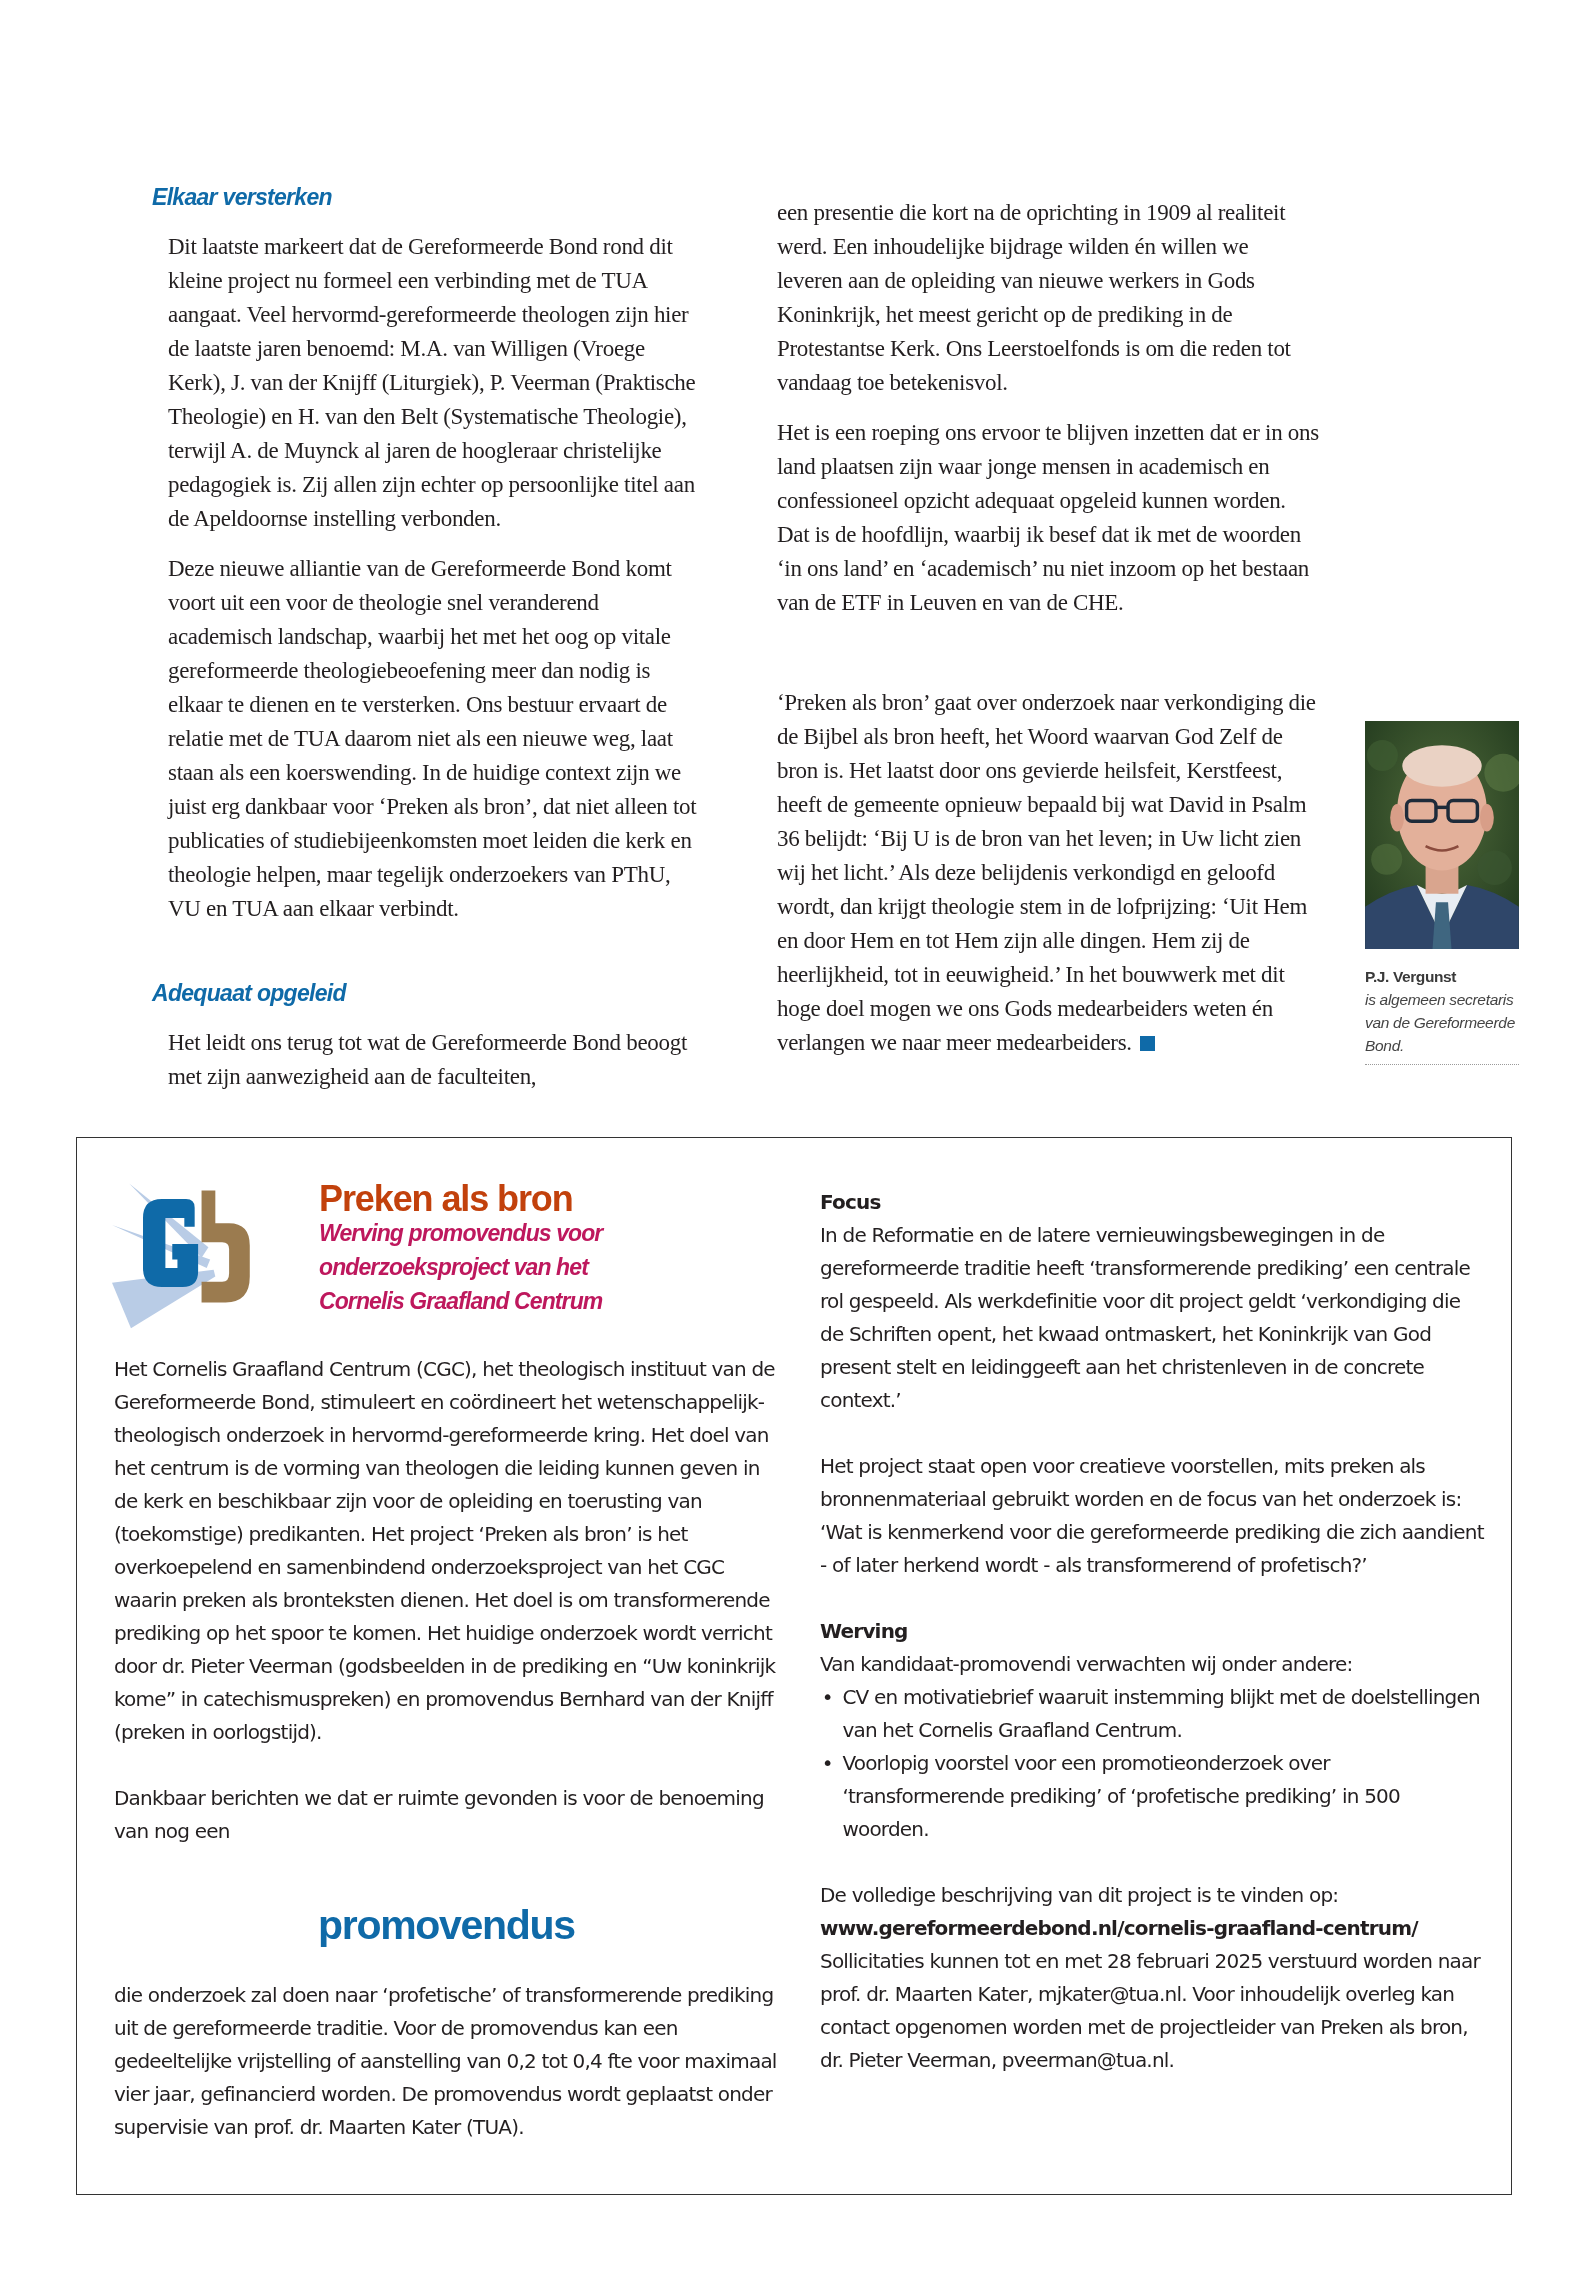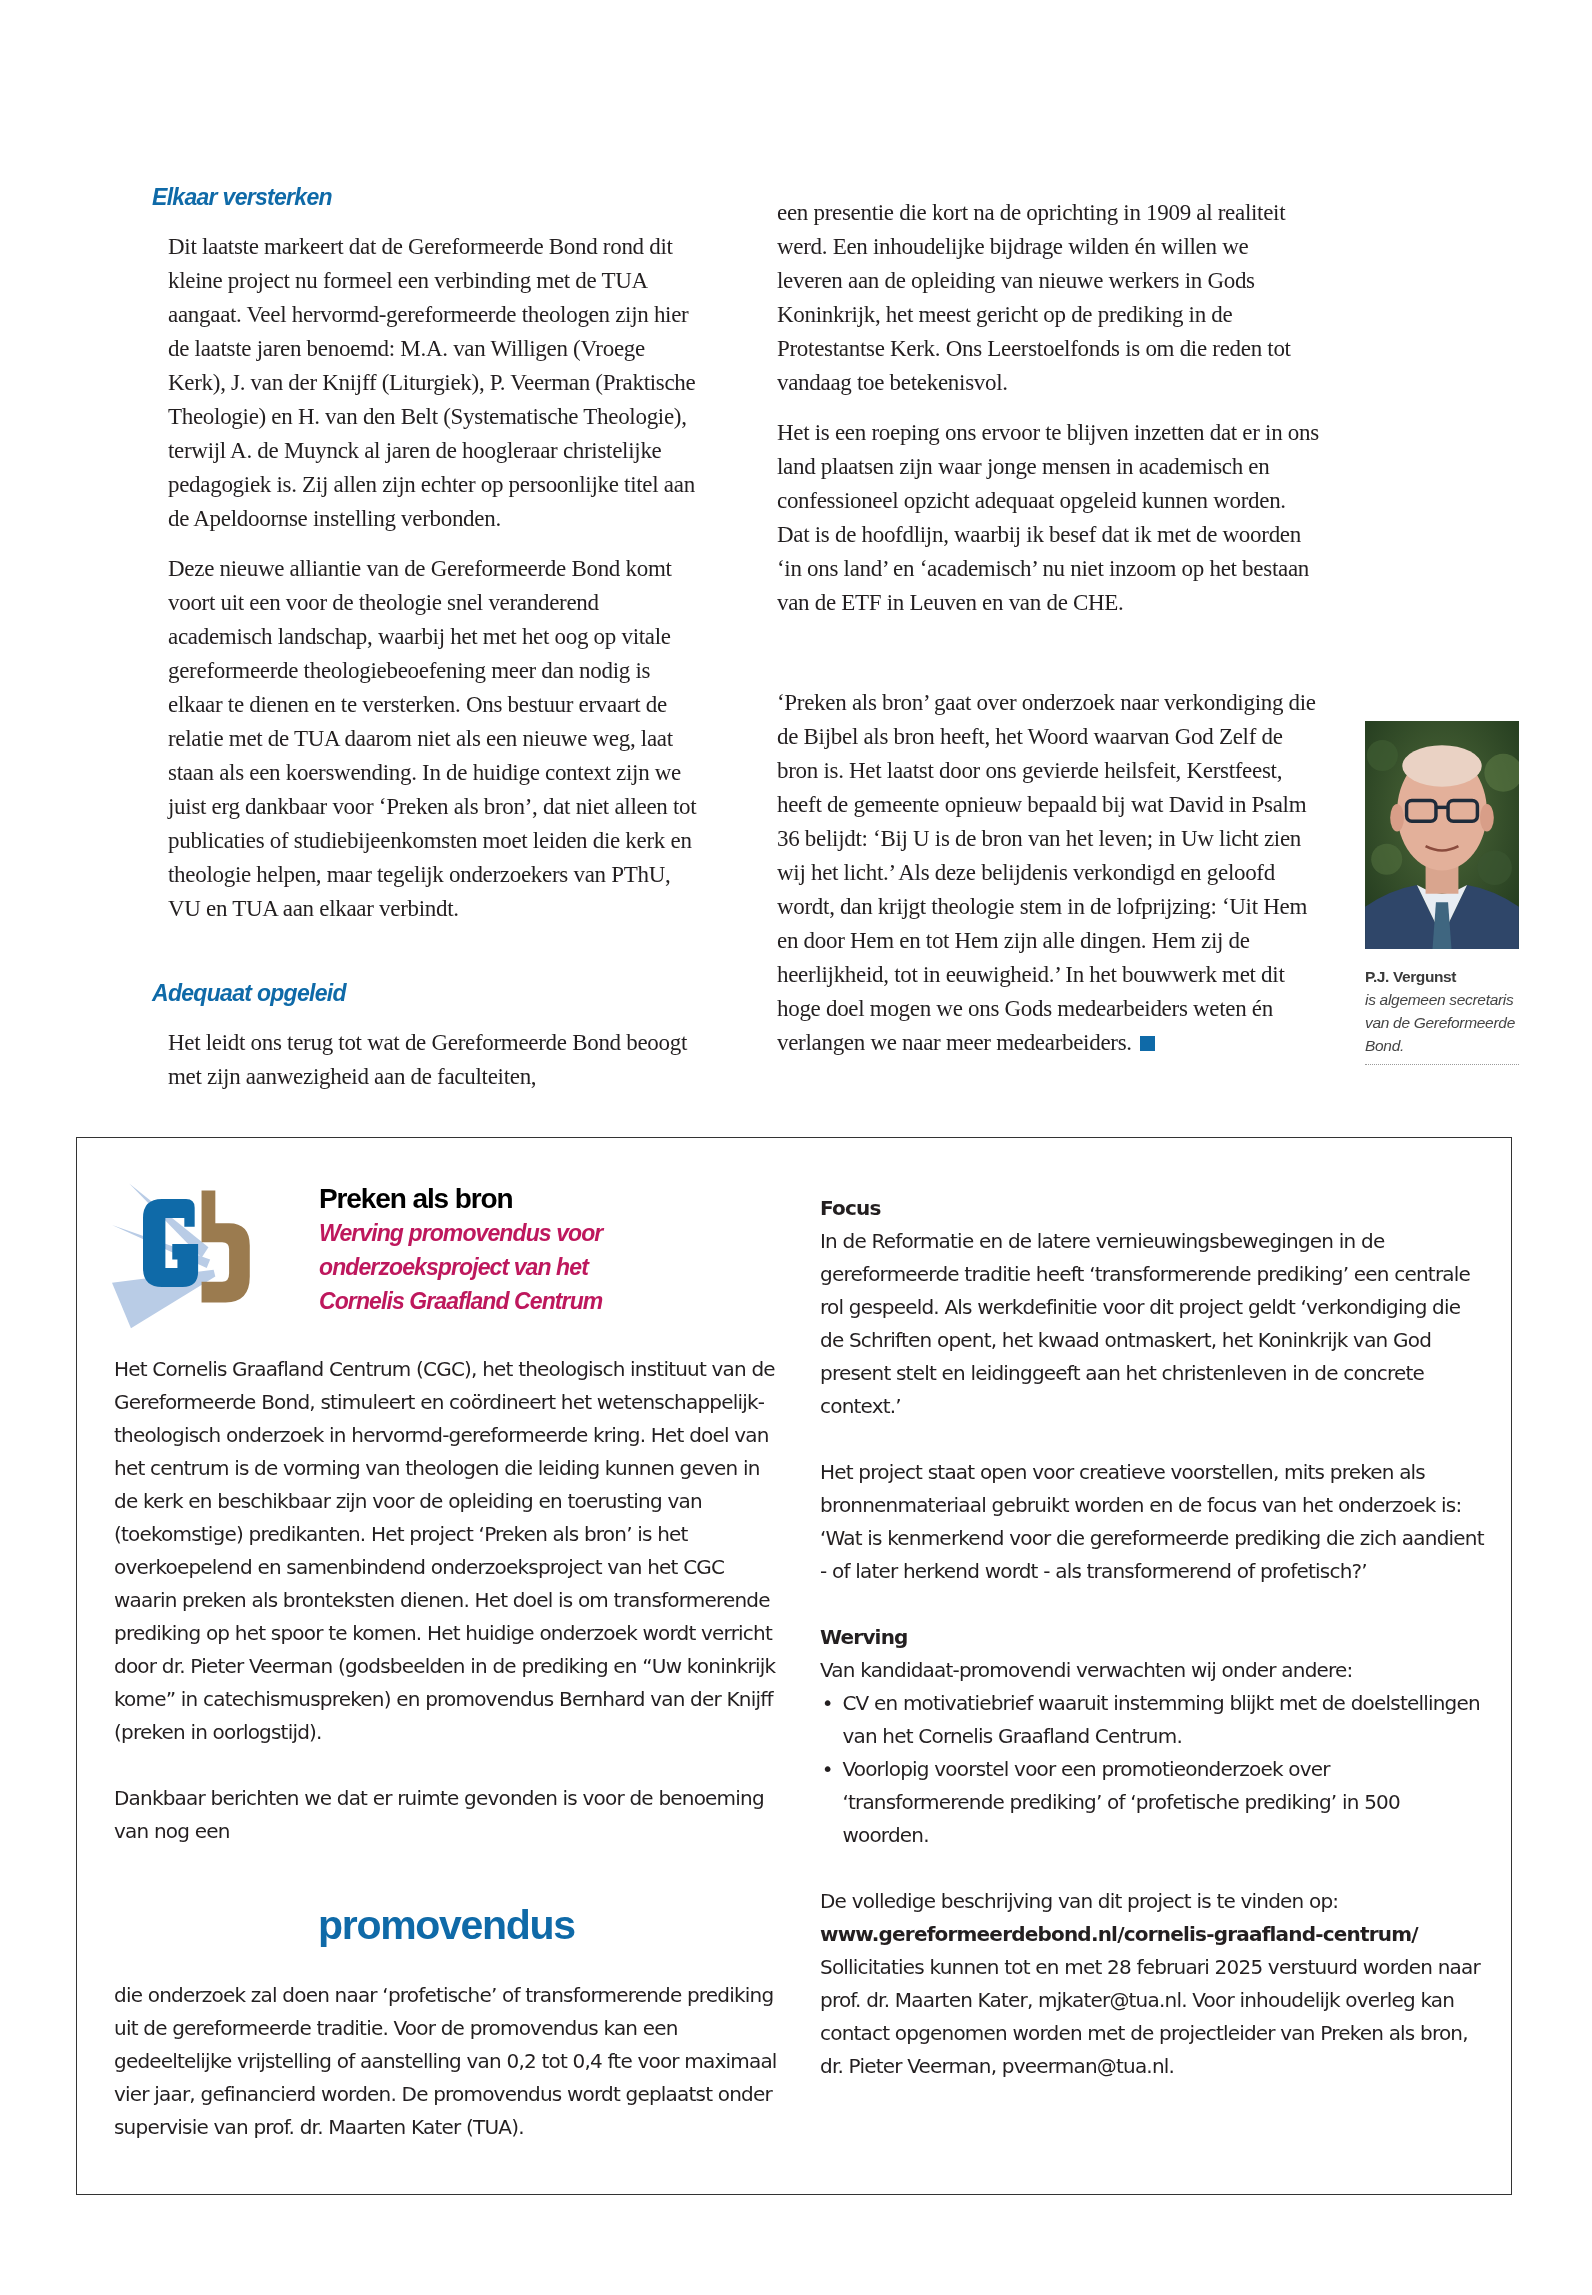--- a/index.html
+++ b/index.html
@@ -25,29 +25,29 @@
   .author { position: absolute; left: 1365px; top: 721px; width: 154px; }
   .photo { width: 154px; height: 228px; position: relative; overflow: hidden; background: #2f4a2a; }
   .author-name { font-family: "Liberation Sans", sans-serif; font-weight: bold; font-size: 15.5px; line-height: 23px; color: #3a3a3a; margin-top: 15.5px; letter-spacing: -0.4px; }
   .author-role { font-family: "Liberation Sans", sans-serif; font-style: italic; font-size: 15.5px; line-height: 23px; color: #444; letter-spacing: -0.3px; }
   .author-rule { border-top: 1.7px dotted #9a9a9a; margin-top: 7px; width: 154px; }
 
   
   .box { position: absolute; left: 76px; top: 1137px; width: 1436px; height: 1058px; border: 1.7px solid #333; box-sizing: border-box; }
   .logo { position: absolute; left: 112px; top: 1175px; width: 155px; height: 155px; }
   .box-title { position: absolute; left: 319px; top: 1181px; width: 362px; font-family: "Liberation Sans", sans-serif; }
-  .box-title .t1 { font-weight: bold; color: #000000; font-size: 28px; line-height: 35px; letter-spacing: -1.1px; }
+  .box-title .t1 { font-weight: bold; color: #c2410c; font-size: 36px; line-height: 35px; letter-spacing: -1.1px; }
   .box-title .t2 { font-style: italic; font-weight: bold; color: #be185d; font-size: 23px; line-height: 34px; letter-spacing: -0.9px; }
 
   .bcol { position: absolute; font-family: "DejaVu Sans", sans-serif; font-size: 20px; line-height: 33px; letter-spacing: -0.8px; color: #231f20; }
   .bcol p { margin: 0; }
   .bcol .gap { height: 33px; }
   .bcol-left { left: 114px; top: 1353px; width: 664px; }
   .bcol-left2 { left: 114px; top: 1979px; width: 664px; }
-  .bcol-right { left: 820px; top: 1186px; width: 664px; margin-top: 6px; }
+  .bcol-right { left: 820px; top: 1186px; width: 664px; }
   .bhead { font-weight: bold; }
   .promo { position: absolute; left: 318px; top: 1899px; font-family: "Liberation Sans", sans-serif; font-weight: bold; color: #0f6aa8; font-size: 41px; letter-spacing: -1.3px; line-height: 52px; }
   .bullets { margin: 0; padding: 0; list-style: none; }
   .bullets li { position: relative; padding-left: 22.4px; }
   .bullets li::before { content: "\2022"; position: absolute; left: 1.7px; top: 0; }
   .url { font-weight: bold; }
 </style>
 </head>
 <body>
 

